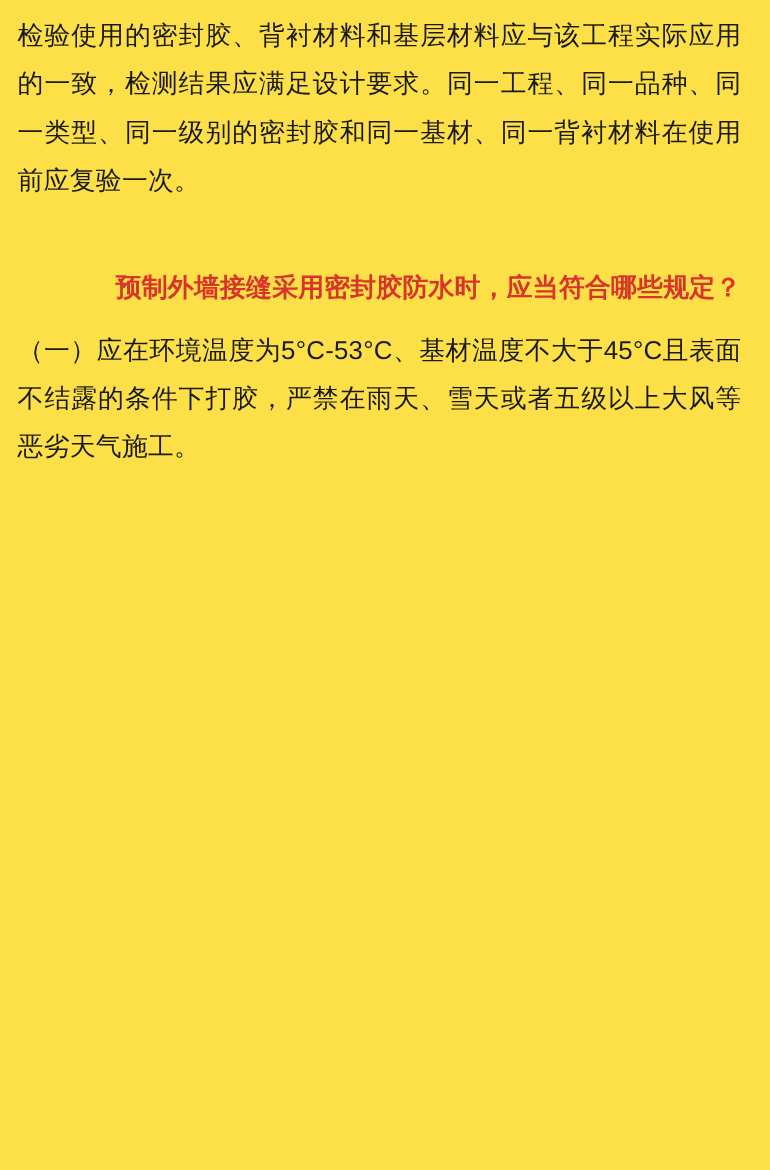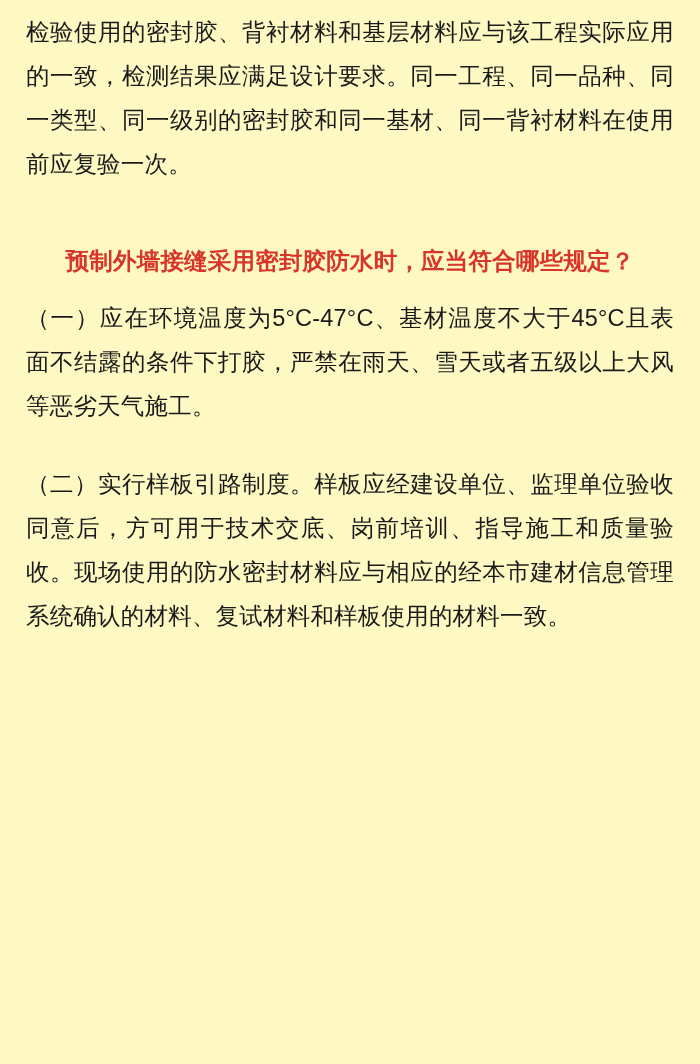--- a/index.html
+++ b/index.html
@@ -11,63 +11,62 @@
     width: 700px;
     height: 1064px;
     font-family: "Liberation Sans", "DejaVu Sans", sans-serif;
     color: #111111;
     overflow: hidden;
   }
   .page {
     width: 700px;
     height: 1064px;
     box-sizing: border-box;
-    padding: 10px 26px 0 26px;
-    background: #fef9c3;
+    padding: 10px 26px 0 16px;
+    background: #fde047;
   }
   .para {
     font-size: 23.5px;
     line-height: 44px;
     letter-spacing: 0.2px;
     color: #1a1a1a;
     text-align: justify;
     text-justify: inter-ideograph;
     margin: 0;
   }
   .para.indent {
     text-indent: 0;
   }
   .heading {
     font-size: 23.5px;
     line-height: 46px;
     font-weight: bold;
     color: #d8342a;
     letter-spacing: 0.2px;
     margin: 0;
-    text-align: center;
+    text-align: right;
   }
   .gap-lg { height: 52px; }
   .gap-md { height: 34px; }
   .gap-sm { height: 12px; }
 </style>
 </head>
 <body>
 
 <div class="page">
 
   <p class="para">检验使用的密封胶、背衬材料和基层材料应与该工程实际应用的一致，检测结果应满足设计要求。同一工程、同一品种、同一类型、同一级别的密封胶和同一基材、同一背衬材料在使用前应复验一次。</p>
 
   <div class="gap-lg"></div>
 
   <p class="heading">预制外墙接缝采用密封胶防水时，应当符合哪些规定？</p>
 
   <div class="gap-sm"></div>
 
-  <p class="para indent">（一）应在环境温度为5°C-47°C、基材温度不大于45°C且表面不结露的条件下打胶，严禁在雨天、雪天或者五级以上大风等恶劣天气施工。</p>
+  <p class="para indent">（一）应在环境温度为5°C-53°C、基材温度不大于45°C且表面不结露的条件下打胶，严禁在雨天、雪天或者五级以上大风等恶劣天气施工。</p>
 
   <div class="gap-md"></div>
 
-  <p class="para indent">（二）实行样板引路制度。样板应经建设单位、监理单位验收同意后，方可用于技术交底、岗前培训、指导施工和质量验收。现场使用的防水密封材料应与相应的经本市建材信息管理系统确认的材料、复试材料和样板使用的材料一致。</p>
 
   <div class="gap-md"></div>
 
 
 </div>
 
 </body></html>

